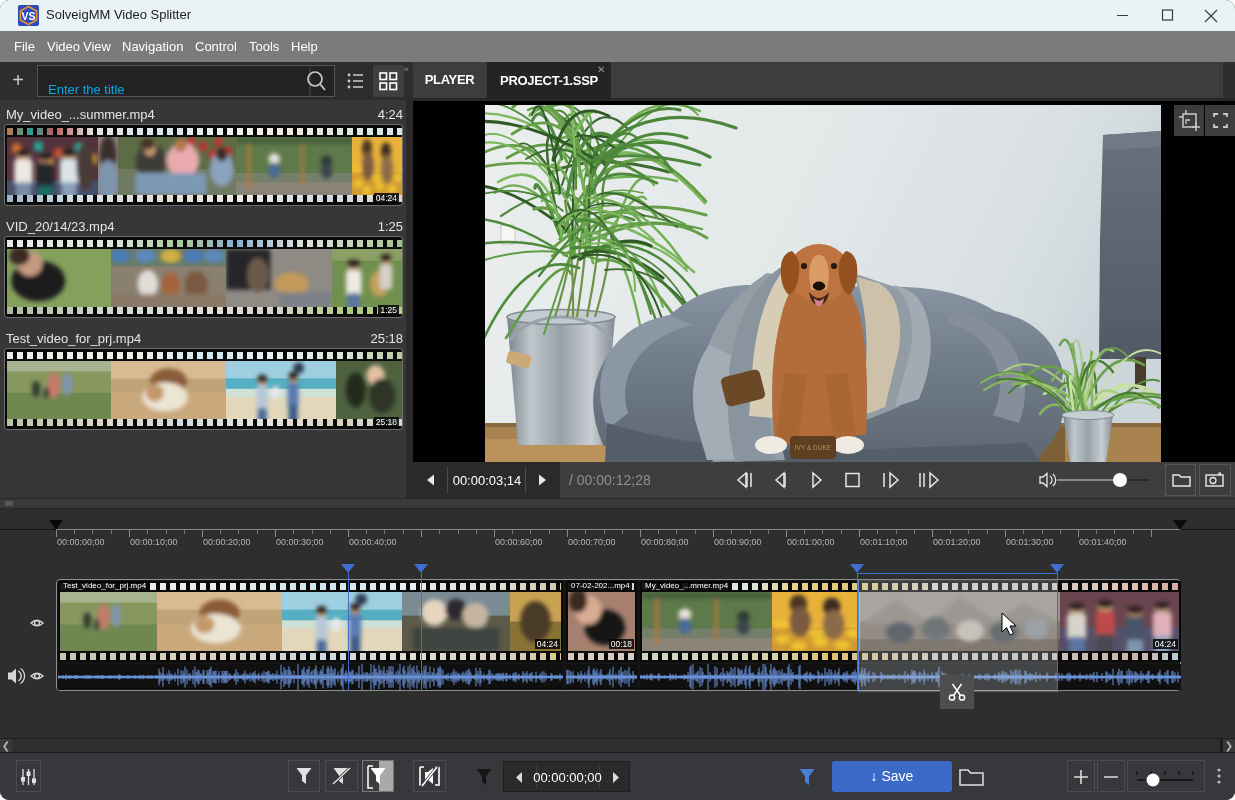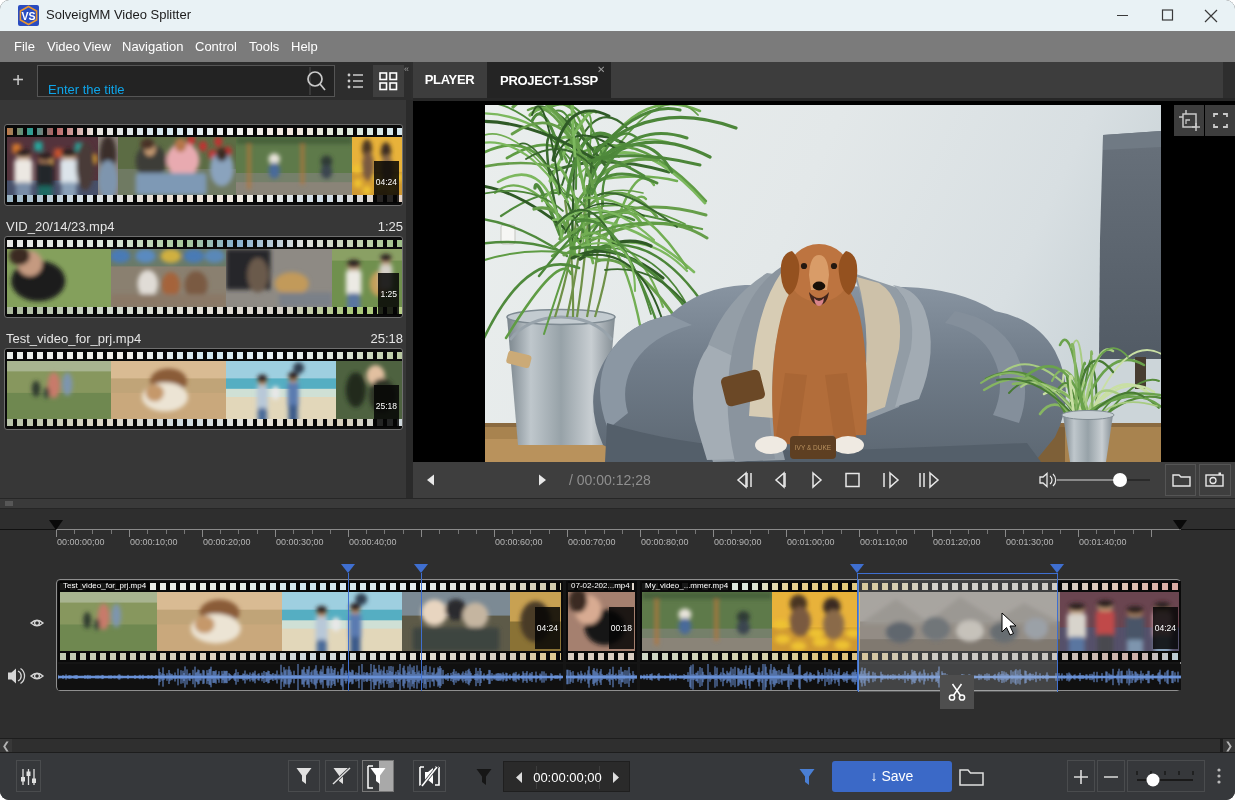--- a/index.html
+++ b/index.html
@@ -26,21 +26,21 @@
 #library { position:absolute; left:0; top:100px; width:406px; height:398px; background:#373737; }
 #libdiv { position:absolute; left:406px; top:100px; width:7px; height:398px; background:#2a2a2a; }
 .t-row { position:absolute; left:6px; width:397px; height:14px; font-size:13px; color:#e5e5e5; }
 .t-row .dur { position:absolute; right:0; top:0; }
 .film { position:absolute; left:4px; width:399px; height:82px; background:#0a0a0a; border:1px solid #6f6f6f; border-radius:3px; overflow:hidden; }
 .sprk { position:absolute; left:2px; width:395px; height:7px;
   background:repeating-linear-gradient(90deg, #f2f2f2 0 6px, #060606 6px 10px); }
 .sprk.top { top:3px; } .sprk.bot { bottom:3px; }
 .photos { position:absolute; left:2px; top:12px; width:395px; height:58px; display:flex; }
 .photos > div { height:100%; }
-.flabel { position:absolute; right:3px; bottom:2px; color:#fff; font-size:8.5px; line-height:10px; z-index:5; background:rgba(5,5,5,.85); padding:16px 2px; }
+.flabel { position:absolute; right:3px; bottom:2px; color:#fff; font-size:8.5px; line-height:10px; z-index:5; background:rgba(5,5,5,.85); padding:0 2px; }
 
 #tabbar { position:absolute; left:413px; top:62px; width:810px; height:36px; background:#3d3d3d; }
 .tab { position:absolute; top:0; height:36px; color:#fff; font-size:13px; font-weight:bold; text-align:center; letter-spacing:-.3px; }
 #tab1 { left:0; width:73px; background:#3d3d3d; line-height:36px; }
 #tab2 { left:74px; width:124px; background:#242424; line-height:36px; }
 #tabx { position:absolute; left:110px; top:3px; color:#9a9a9a; font-size:10px; font-weight:normal; line-height:10px; }
 #playerarea { position:absolute; left:413px; top:98px; width:822px; height:364px; background:#000; }
 #playerarea .topstrip { position:absolute; left:0; top:0; width:822px; height:3px; background:#272727; }
 #video { position:absolute; left:72px; top:7px; width:676px; height:357px; overflow:hidden; }
 .cropbtn { position:absolute; top:7px; width:30px; height:31px; background:#3d3d3d; }
@@ -132,20 +132,21 @@
       </svg>
     <div id="searchbox">
         <span class="ph">Enter the title</span>
       </div>
     <div id="listbtn"></div>
     <div id="gridbtn"></div>
   </div>
   <div id="chev">«</div>
   <div id="libdiv"></div>
   <div id="library">
+      <div class="t-row" style="top:7px"><span>My_video_...summer.mp4</span><span class="dur">4:24</span></div>
       <div class="film" style="top:24px">
         <div class="sprk top" style="background:repeating-linear-gradient(90deg, transparent 0 6px, #060606 6px 10px),linear-gradient(90deg,#c07848 0,#2aa096 6%,#b86060 12%,#e8e4de 22%,#d5e6ee 40%,#f0f0ee 58%,#f2e6de 72%,#dde8da 86%,#d5e6ee 100%)"></div>
         <div class="photos">
           <div style="width:91px;height:100%"><svg width="91" height="58" viewBox="0 0 91 58" preserveAspectRatio="none" xmlns="http://www.w3.org/2000/svg">
               <defs>
                 <filter id="b" x="-20%" y="-20%" width="140%" height="140%">
                   <feGaussianBlur stdDeviation="2.2"></feGaussianBlur>
                 </filter>
               </defs>
               <rect y="0.0" width="91" height="44.5" fill="#54333c"></rect>
@@ -632,20 +633,25 @@
     <div class="cropbtn" style="left:761px"><svg width="30" height="31" viewBox="0 0 30 31" xmlns="http://www.w3.org/2000/svg">
           <rect x="9" y="9" width="13" height="13" fill="none" stroke="#c9c9c9" stroke-width="1.5"></rect>
           <path d="M12 5v4M5 12h4M22 18v8M18 22h8" stroke="#c9c9c9" stroke-width="1.5"></path>
           <path d="M12 19v-4h4" fill="none" stroke="#c9c9c9" stroke-width="1.3"></path>
         </svg></div>
       <div class="cropbtn" style="left:792px"><svg width="30" height="31" viewBox="0 0 30 31" xmlns="http://www.w3.org/2000/svg">
           <path d="M9 12V9h4M18 9h4v3M22 19v3h-4M13 22H9v-3" fill="none" stroke="#c9c9c9" stroke-width="1.8"></path>
         </svg></div>
   </div>
   <div id="controls">
+    <div id="timebox">
+      <div id="curtime">00:00:03;14</div>
+      <div class="sep" style="left:34px"></div>
+      <div class="sep" style="left:112px"></div>
+    </div>
     <div id="tottime">/ 00:00:12;28</div>
       <svg width="822" height="36" style="position:absolute;left:0;top:0" xmlns="http://www.w3.org/2000/svg">
         <path d="M21 12.5l-7 5.5 7 5.5z" fill="#e8e8e8"></path>
         <path d="M126 12.5l7 5.5-7 5.5z" fill="#e8e8e8"></path>
         <path d="M333 11l-8 7 8 7z" fill="none" stroke="#e8e8e8" stroke-width="1.5"></path>
         <path d="M334 11v14M338 11v14" stroke="#e8e8e8" stroke-width="1.5"></path>
         <path d="M371 11l-8 7 8 7z" fill="none" stroke="#e8e8e8" stroke-width="1.5"></path>
         <path d="M372 11v14" stroke="#e8e8e8" stroke-width="1.5"></path>
         <path d="M400 11l8 7-8 7z" fill="none" stroke="#e8e8e8" stroke-width="1.5"></path>
         <rect x="433" y="11.5" width="13" height="13" fill="none" stroke="#e8e8e8" stroke-width="1.5"></rect>

